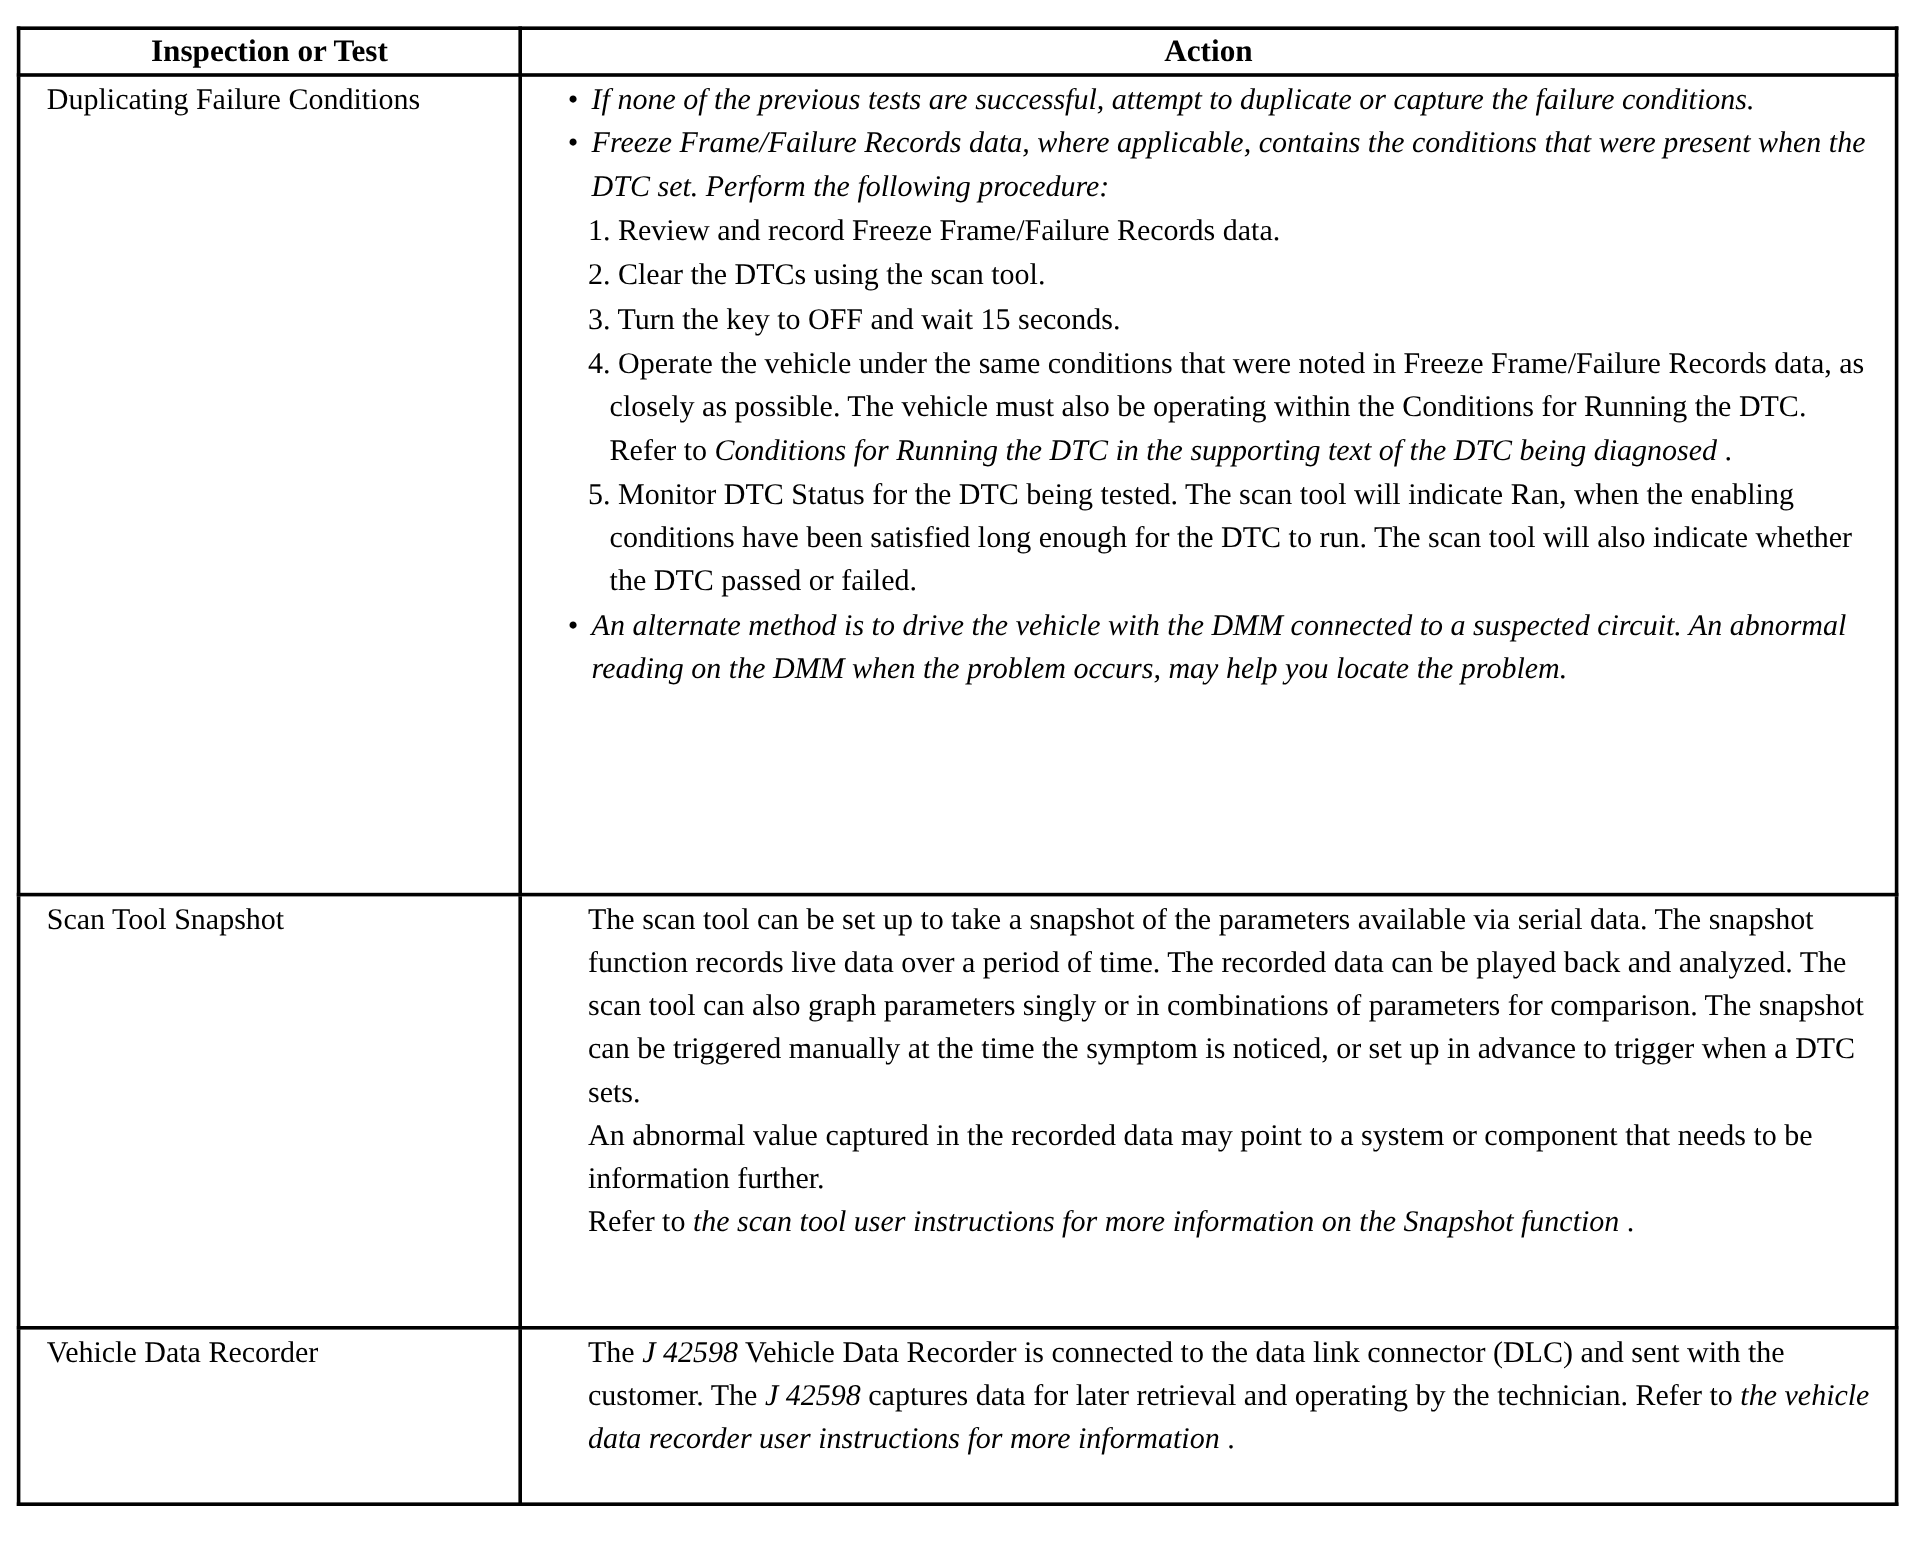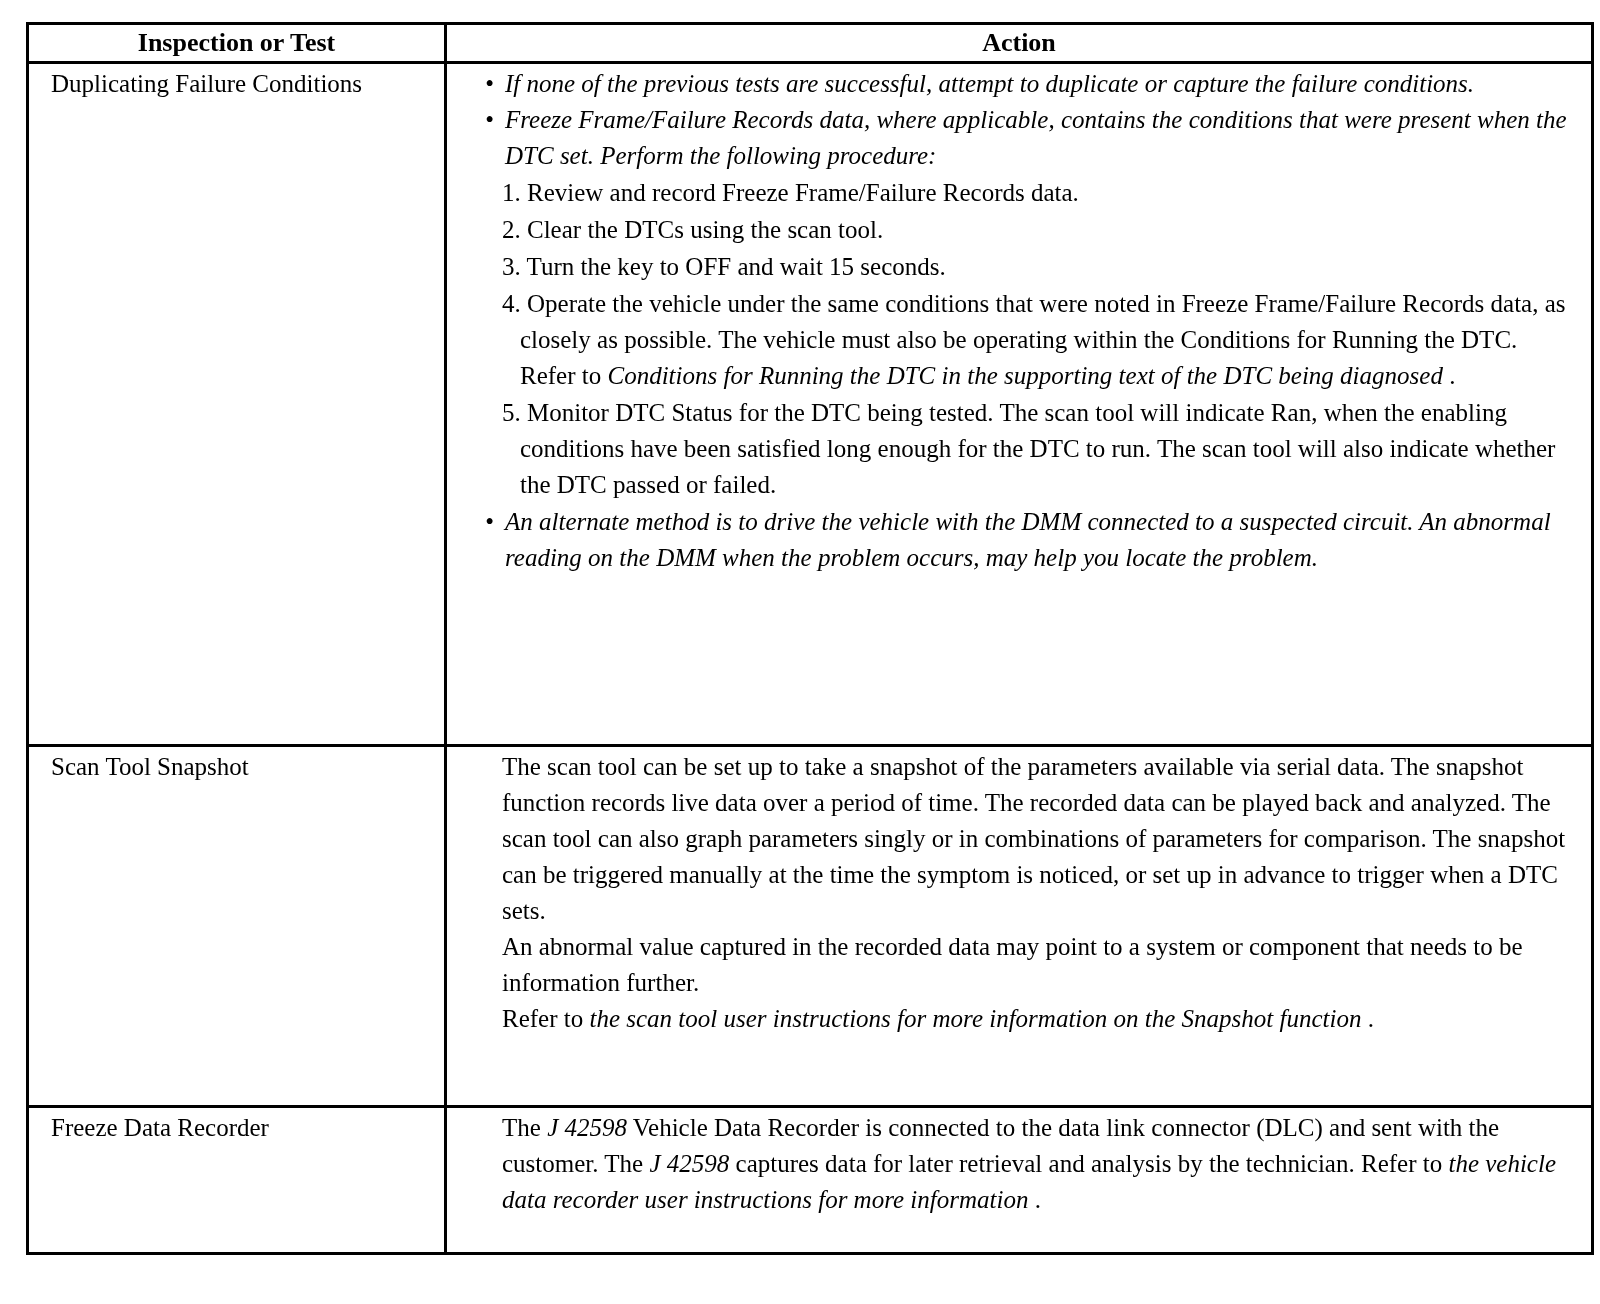--- a/index.html
+++ b/index.html
@@ -1,18 +1,18 @@
 <!DOCTYPE html>
 <html><head>
 <meta charset="utf-8">
 <style>
   html, body { margin: 0; padding: 0; background: #ffffff; }
   body { width: 1600px; height: 1304px; position: relative; overflow: hidden;
          font-family: "Liberation Serif", "DejaVu Serif", serif; color: #000; }
-  table.doc { position: absolute; left: 26px; top: 22px; width: 1568px;
+  table.doc { position: absolute; left: 14px; top: 22px; width: 1568px;
               border-collapse: collapse; table-layout: fixed; }
   table.doc td, table.doc th { border: 3px solid #000; vertical-align: top;
               font-size: 25px; line-height: 36px; padding: 0; }
   table.doc th { font-weight: bold; text-align: center; height: 36px; line-height: 36px; font-size: 26px; }
   col.c1 { width: 418px; }
   .c1text { padding: 2px 0 0 22px; }
   .bullet { padding-left: 38px; text-indent: -20px; margin: 0; font-style: italic; }
   .bullet .dot { display: inline-block; width: 20px; text-indent: 0; }
   .action1 { padding: 2px 20px 0 20px; }
   .step { padding-left: 52px; text-indent: -18px; margin: 1px; }
@@ -63,22 +63,22 @@
       <div class="plain">
         <p>The scan tool can be set up to take a snapshot of the parameters available via serial data. The snapshot function records live data over a period of time. The recorded data can be played back and analyzed. The scan tool can also graph parameters singly or in combinations of parameters for comparison. The snapshot can be triggered manually at the time the symptom is noticed, or set up in advance to trigger when a DTC sets.</p>
         <p>An abnormal value captured in the recorded data may point to a system or component that needs to be information further.</p>
         <p><span>Refer to </span><i>the scan tool user instructions for more information on the Snapshot function</i><span> .</span></p>
       </div>
     </td>
   </tr>
 
   <tr class="row3">
     <td>
-      <div class="c1text">Freeze Data Recorder</div>
+      <div class="c1text">Vehicle Data Recorder</div>
     </td>
     <td>
       <div class="plain">
-        <p><span>The </span><i>J 42598</i><span>  Vehicle Data Recorder is connected to the data link connector (DLC) and sent with the customer. The </span><i>J 42598</i><span>  captures data for later retrieval and analysis by the technician. Refer to </span><i>the vehicle data recorder user instructions for more information</i><span> .</span></p>
+        <p><span>The </span><i>J 42598</i><span>  Vehicle Data Recorder is connected to the data link connector (DLC) and sent with the customer. The </span><i>J 42598</i><span>  captures data for later retrieval and operating by the technician. Refer to </span><i>the vehicle data recorder user instructions for more information</i><span> .</span></p>
       </div>
     </td>
   </tr>
 </tbody>
   </table>
 
 </body></html>

